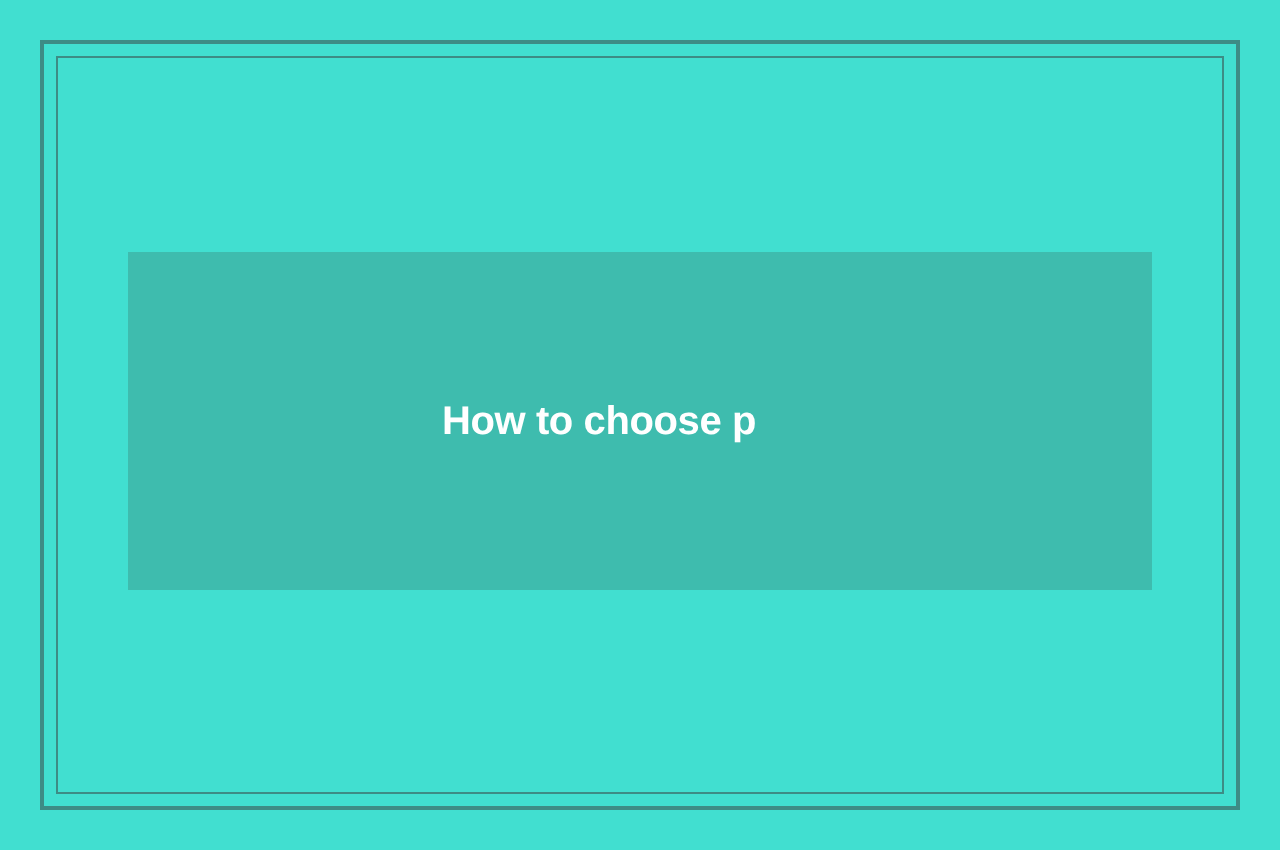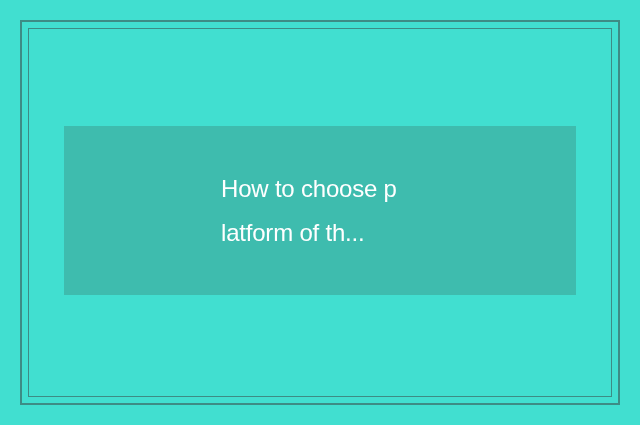--- a/index.html
+++ b/index.html
@@ -58,37 +58,36 @@
     justify-content: center;
   }
 
   .title-block {
     padding-left: 157px;
     padding-right: 10px;
   }
 
   .title-line {
     color: #ffffff;
-    font-size: 24px;
-    font-weight: normal;
+    font-size: 20px;
+    font-weight: bold;
     line-height: 44px;
     letter-spacing: -0.2px;
     white-space: pre;
     font-family: "Liberation Sans", "DejaVu Sans", sans-serif;
   }
 </style>
 </head>
 <body>
 
 <div id="canvas">
 
   <div class="frame-outer"></div>
 
   <div class="frame-inner"></div>
 
   <div class="title-panel">
     <div class="title-block">
       <div class="title-line">How to choose p</div>
-      <div class="title-line">latform of th...</div>
     </div>
   </div>
 
 </div>
 
 </body></html>

